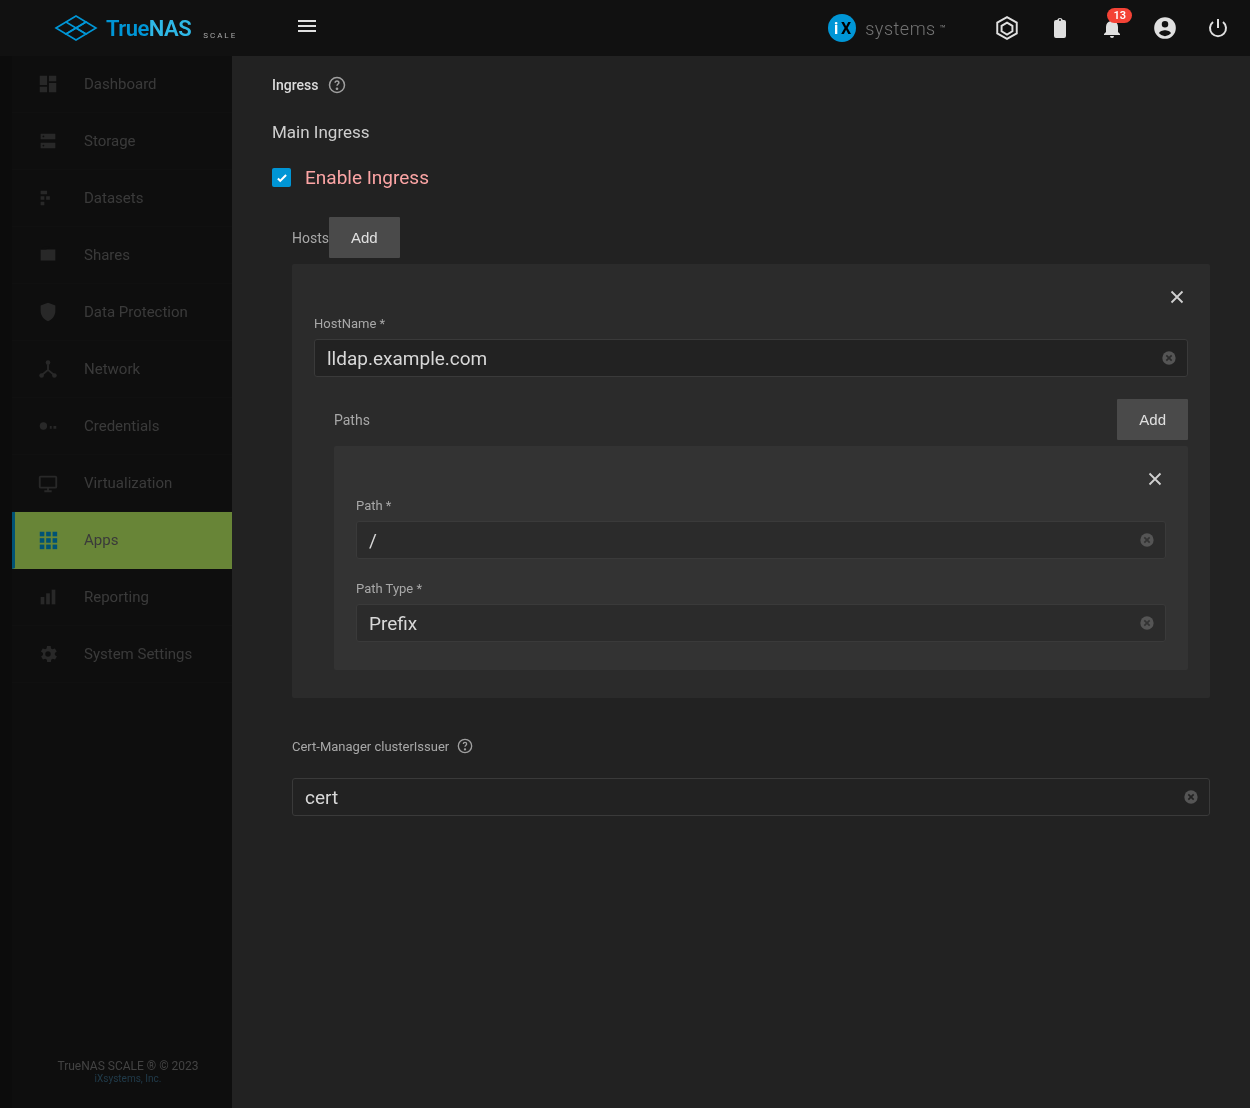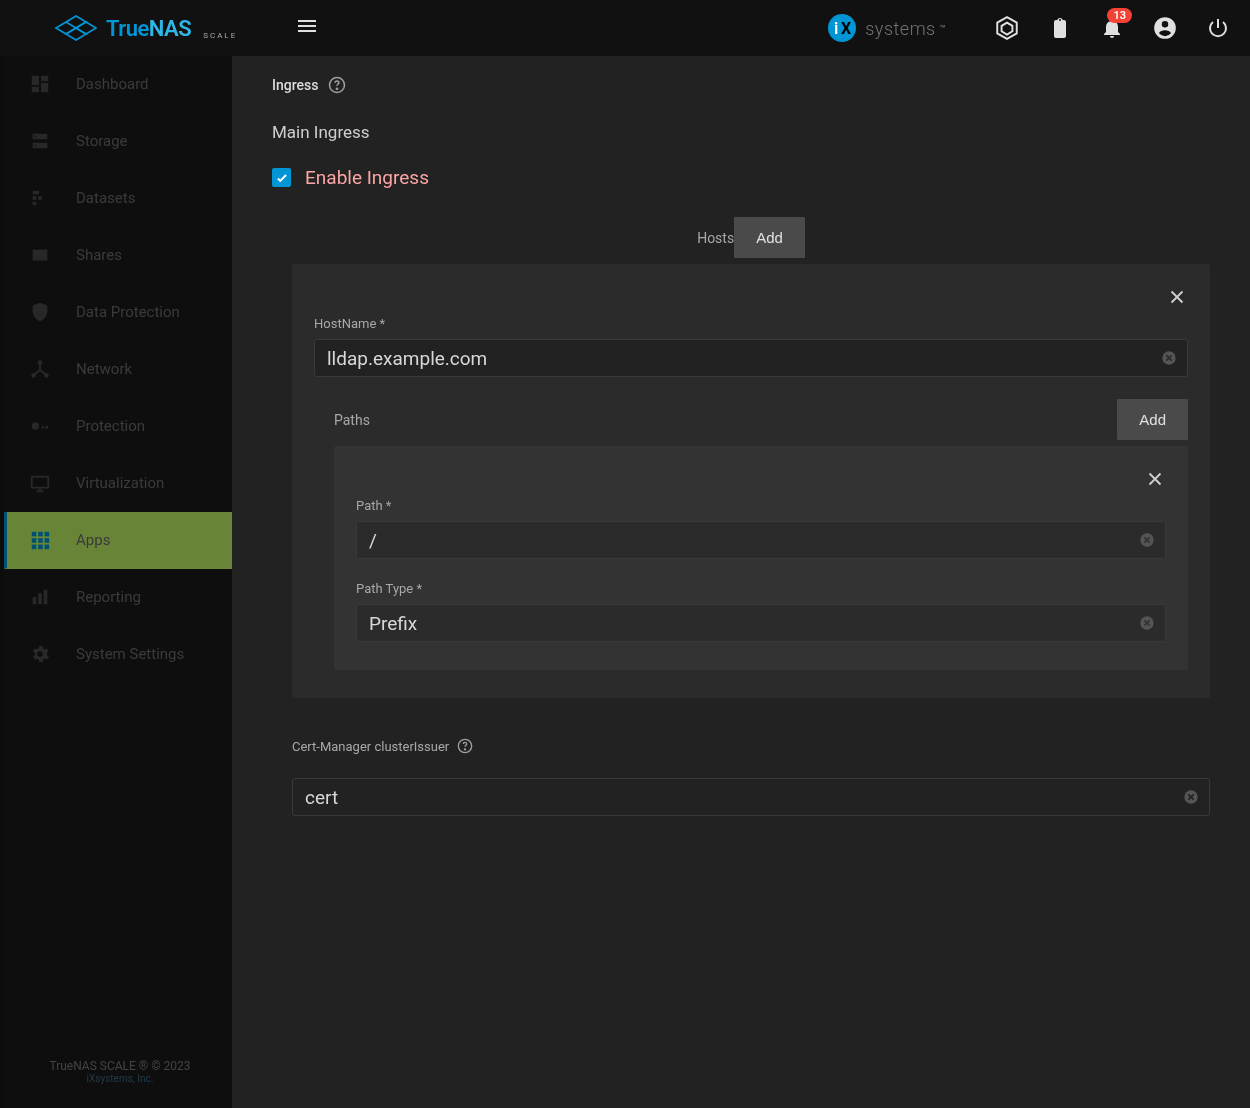--- a/index.html
+++ b/index.html
@@ -39,21 +39,21 @@
       top: -8px; right: -8px;
       background: #f44336; color: #fff;
       font-size: 11px; font-weight: 600;
       border-radius: 10px; padding: 1px 6px;
       min-width: 18px; text-align: center;
     }
 
     
     .sidebar {
       position: absolute;
-      top: 56px; left: 4px; bottom: 0;
+      top: 56px; left: 12px; bottom: 0;
       width: 232px;
       background: #1a1a1a;
       display: flex; flex-direction: column;
     }
     .nav { flex: 1; padding-top: 0; }
     .nav-item {
       display: flex; align-items: center; gap: 24px;
       height: 57px; padding: 0 24px;
       cursor: pointer;
       font-size: 15px;
@@ -111,21 +111,21 @@
 
     .check-row { display: flex; align-items: center; gap: 14px; margin-bottom: 28px; }
     .checkbox {
       width: 19px; height: 19px; background: #0095d5;
       border-radius: 2px; cursor: pointer;
       display: flex; align-items: center; justify-content: center;
     }
     .check-label { color: #fca5a5; font-size: 19px; }
 
     .list-header {
-      display: flex; align-items: center; justify-content: center;
+      display: flex; align-items: center; justify-content: flex-start;
       padding-left: 20px; margin-bottom: 6px;
     }
     .list-label { font-size: 14px; color: #a8a8a8; }
     .add-btn {
       background: #4a4a4a; color: #e0e0e0;
       border: none; padding: 12px 22px;
       font-size: 15px; cursor: pointer;
       border-radius: 1px;
     }
 
@@ -298,21 +298,21 @@
         </span>
       <span>Network</span>
     </div>
     <div class="nav-item">
       <span class="nav-icon">
           <svg width="22" height="22" viewBox="0 0 24 24" fill="currentColor">
             <circle cx="7" cy="12" r="4"></circle>
             <path d="M11 12h10v3h-3v-3h-2v3h-2v-3"></path>
           </svg>
         </span>
-      <span>Protection</span>
+      <span>Credentials</span>
     </div>
     <div class="nav-item">
       <span class="nav-icon">
           <svg width="22" height="22" viewBox="0 0 24 24" fill="none" stroke="currentColor" stroke-width="2">
             <rect x="3" y="5" width="18" height="12" rx="1"></rect>
             <path d="M8 21h8M12 17v4"></path>
           </svg>
         </span>
       <span>Virtualization</span>
     </div>

